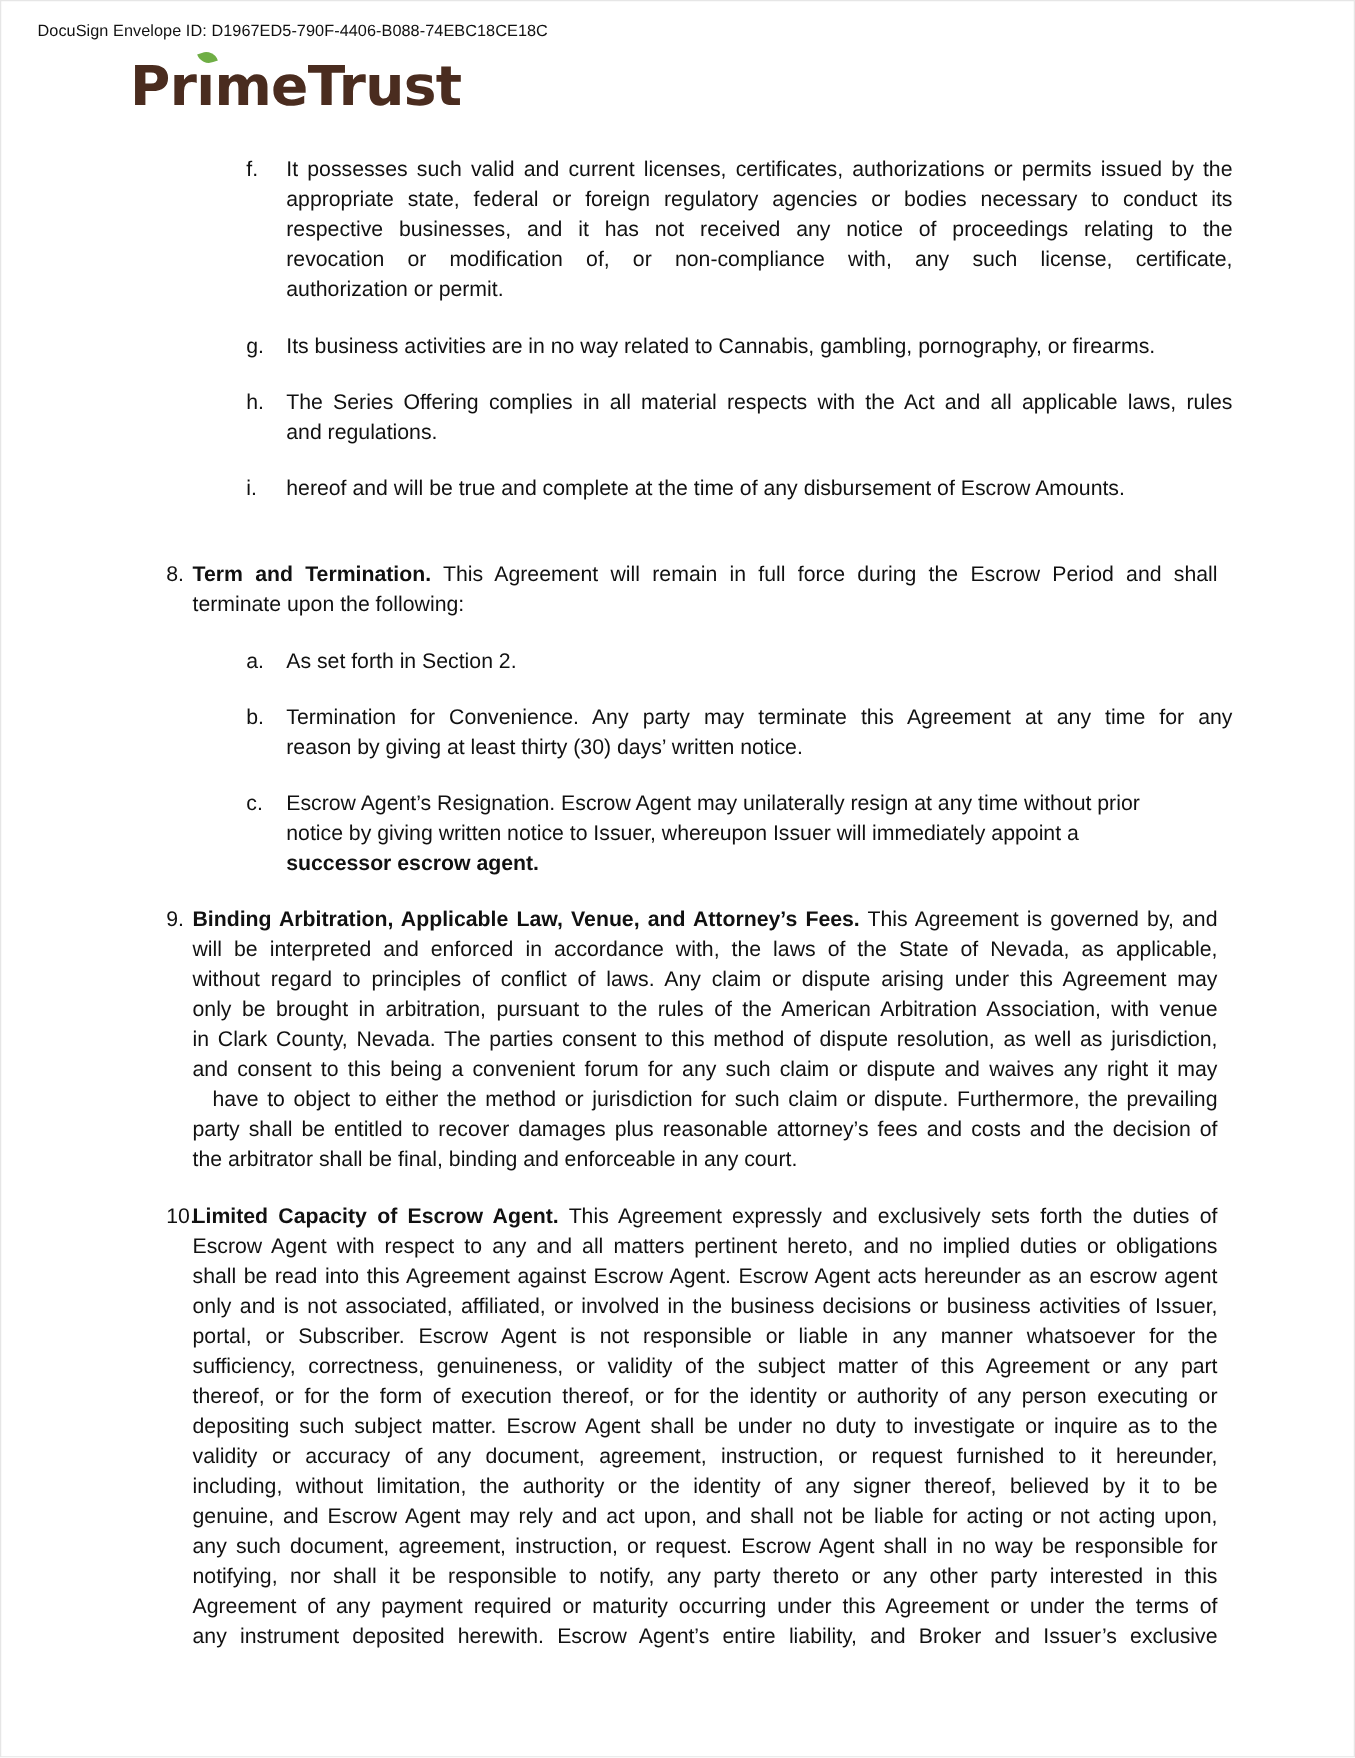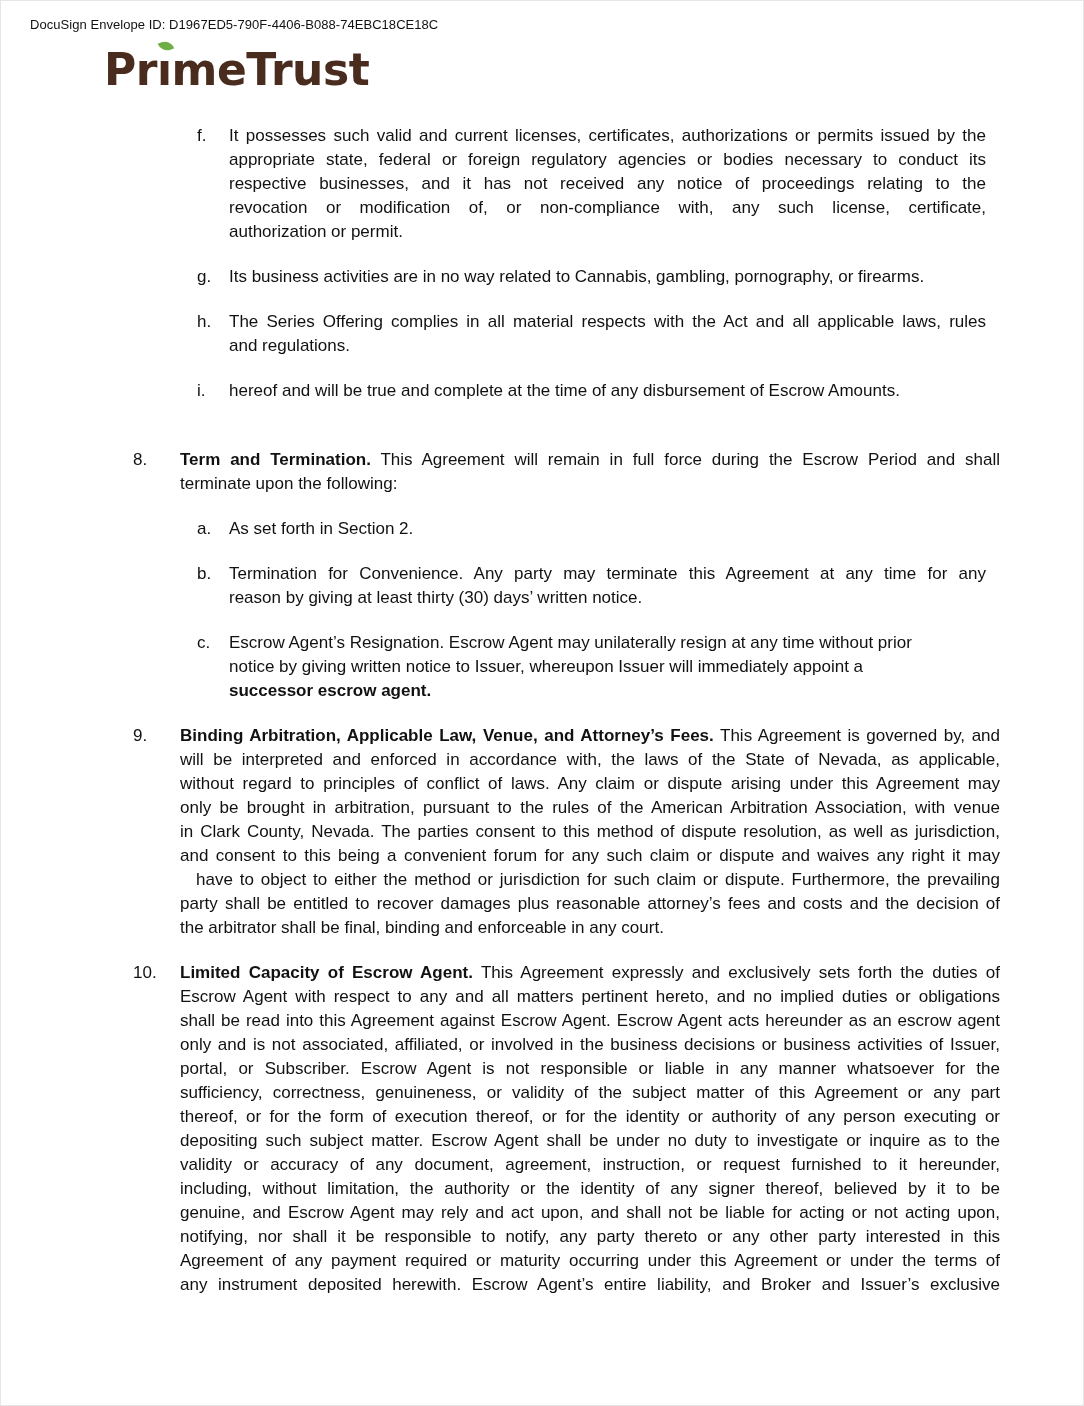--- a/index.html
+++ b/index.html
@@ -30,21 +30,21 @@
     font-size: 17px; line-height: 24px; color: #111;
   }
   .item { position: absolute; }
   .marker { position: absolute; }
   .text { position: absolute; text-align: justify; }
   .line { display: block; white-space: nowrap; text-align: justify; text-align-last: justify; }
   .line.end { text-align-last: left; }
   .sub .marker { left: 197px; }
   .sub .text { left: 229px; width: 757px; }
   .main .marker { left: 133px; }
-  .main .text { left: 180px; width: 820px; }
+  .main .text { left: 154px; width: 820px; }
 </style>
 </head>
 <body>
 
 <div class="page-border"></div>
 
 <div class="envelope">DocuSign Envelope ID: D1967ED5-790F-4406-B088-74EBC18CE18C</div>
 
 <div class="logo"><span>Pr</span><span class="i-wrap"><span class="leaf"></span><span class="i-dotless">ı</span></span><span>meTrust</span></div>
 
@@ -137,19 +137,20 @@
       <span class="line" style="display: block;">Escrow Agent with respect to any and all matters pertinent hereto, and no implied duties or obligations</span>
       <span class="line" style="display: block;">shall be read into this Agreement against Escrow Agent. Escrow Agent acts hereunder as an escrow agent</span>
       <span class="line" style="display: block;">only and is not associated, affiliated, or involved in the business decisions or business activities of Issuer,</span>
       <span class="line" style="display: block;">portal, or Subscriber. Escrow Agent is not responsible or liable in any manner whatsoever for the</span>
       <span class="line" style="display: block;">sufficiency, correctness, genuineness, or validity of the subject matter of this Agreement or any part</span>
       <span class="line" style="display: block;">thereof, or for the form of execution thereof, or for the identity or authority of any person executing or</span>
       <span class="line" style="display: block;">depositing such subject matter. Escrow Agent shall be under no duty to investigate or inquire as to the</span>
       <span class="line" style="display: block;">validity or accuracy of any document, agreement, instruction, or request furnished to it hereunder,</span>
       <span class="line" style="display: block;">including, without limitation, the authority or the identity of any signer thereof, believed by it to be</span>
       <span class="line" style="display: block;">genuine, and Escrow Agent may rely and act upon, and shall not be liable for acting or not acting upon,</span>
+      <span class="line" style="display: block;">any such document, agreement, instruction, or request. Escrow Agent shall in no way be responsible for</span>
       <span class="line" style="display: block;">notifying, nor shall it be responsible to notify, any party thereto or any other party interested in this</span>
       <span class="line" style="display: block;">Agreement of any payment required or maturity occurring under this Agreement or under the terms of</span>
       <span class="line" style="display: block;">any instrument deposited herewith. Escrow Agent’s entire liability, and Broker and Issuer’s exclusive</span>
     </div>
   </div>
 
 </div>
 
 </body></html>

